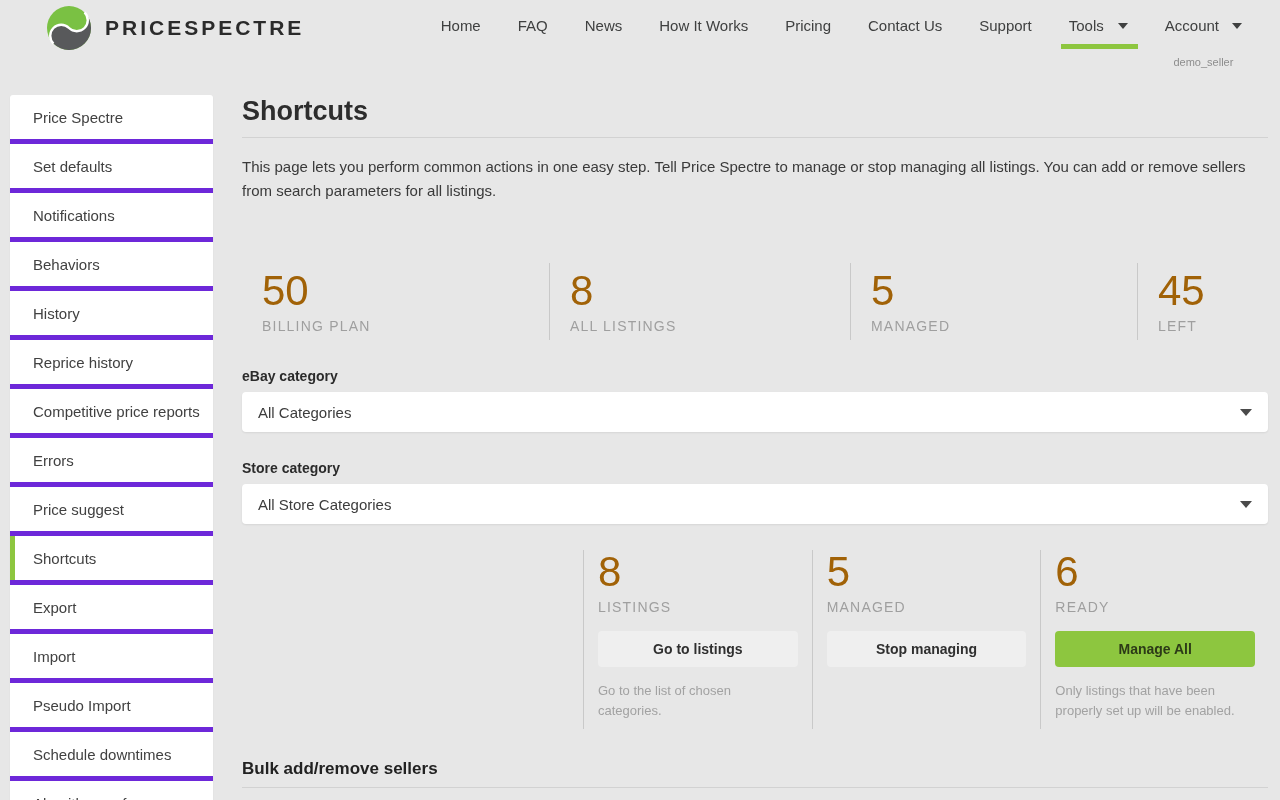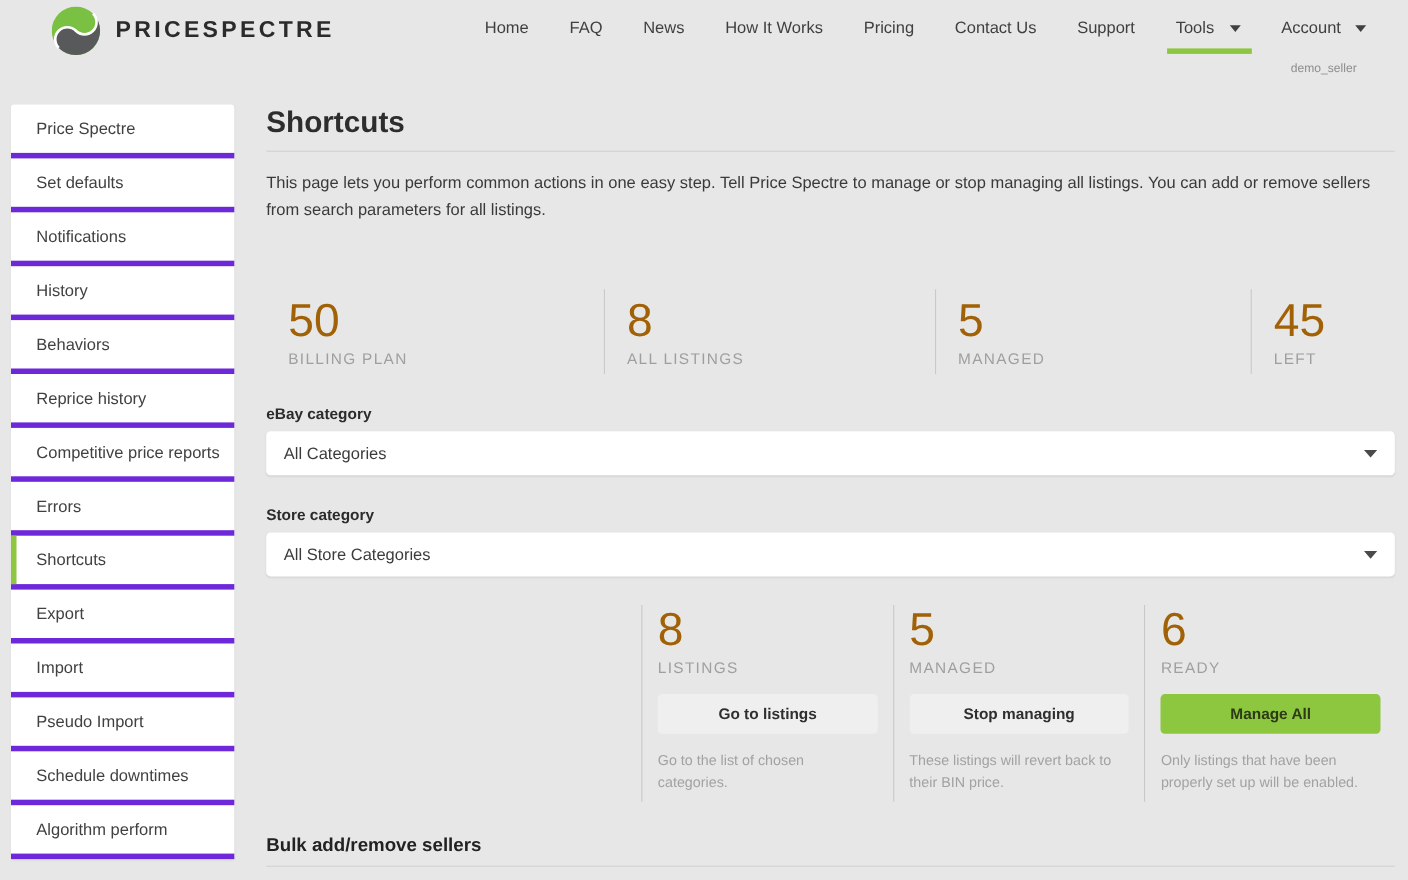--- a/index.html
+++ b/index.html
@@ -99,25 +99,26 @@
       </span>
       <span class="account-sub">demo_seller</span>
     </span>
   </div>
 </div>
 
 <div class="sidebar">
   <div class="side-item">Price Spectre</div>
   <div class="side-item">Set defaults</div>
   <div class="side-item">Notifications</div>
+  <div class="side-item">Behaviors</div>
   <div class="side-item">History</div>
-  <div class="side-item">Behaviors</div>
   <div class="side-item">Reprice history</div>
   <div class="side-item">Competitive price reports</div>
   <div class="side-item">Errors</div>
+  <div class="side-item">Price suggest</div>
   <div class="side-item">
     <span class="active-bar"></span>
     <span>Shortcuts</span>
   </div>
   <div class="side-item">Export</div>
   <div class="side-item">Import</div>
   <div class="side-item">Pseudo Import</div>
   <div class="side-item">Schedule downtimes</div>
   <div class="side-item">Algorithm perform</div>
 </div>
@@ -162,21 +163,20 @@
     <div class="action">
       <div class="stat-value">8</div>
       <div class="stat-label">LISTINGS</div>
       <button class="action-btn">Go to listings</button>
       <div class="action-caption">Go to the list of chosen categories.</div>
     </div>
     <div class="action">
       <div class="stat-value">5</div>
       <div class="stat-label">MANAGED</div>
       <button class="action-btn">Stop managing</button>
-      <div class="action-caption">These listings will revert back to their BIN price.</div>
     </div>
     <div class="action">
       <div class="stat-value">6</div>
       <div class="stat-label">READY</div>
       <button class="action-btn green">Manage All</button>
       <div class="action-caption">Only listings that have been properly set up will be enabled.</div>
     </div>
   </div>
 
   <div class="bulk-title">Bulk add/remove sellers</div>

